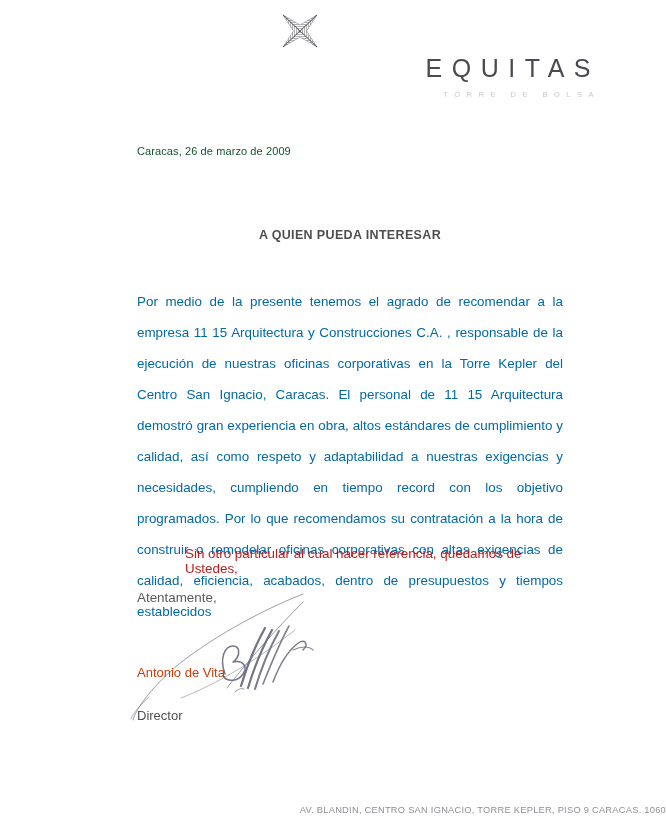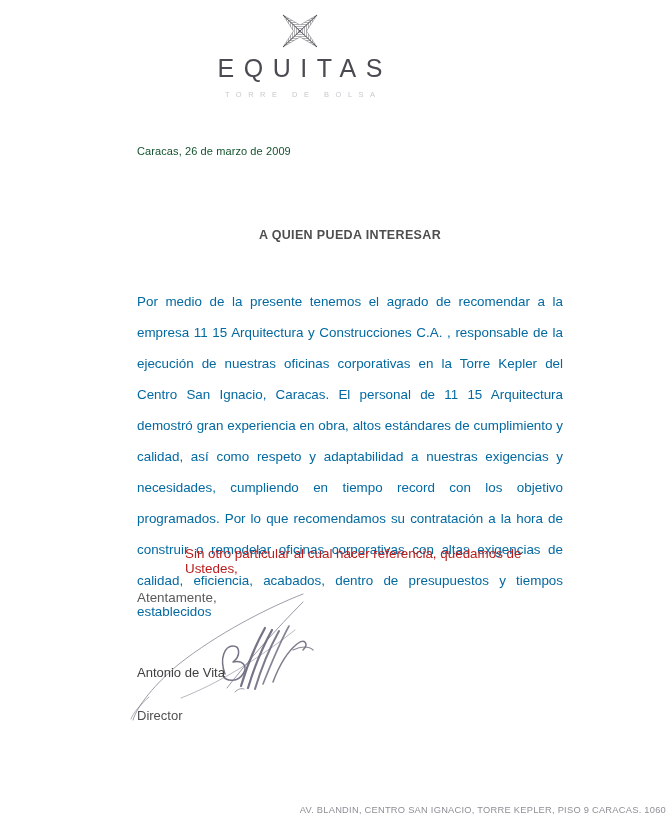--- a/index.html
+++ b/index.html
@@ -22,21 +22,21 @@
     height: 839px;
     background: #ffffff;
   }
 
   
   .letterhead {
     position: absolute;
     top: 14px;
     left: 0;
     width: 600px;
-    text-align: center;
+    text-align: right;
   }
   .logo-mark {
     display: block;
     margin: 0 auto;
     width: 40px;
     height: 34px;
   }
   .brand-name {
     margin-top: 7px;
     font-size: 25px;
@@ -125,21 +125,21 @@
     width: 300px;
     height: 140px;
     pointer-events: none;
   }
 
   .signer-name {
     position: absolute;
     top: 665px;
     left: 0;
     font-size: 13px;
-    color: #404040;
+    color: #c2410c;
     line-height: 15px;
     text-align: center;
   }
   .signer-title {
     position: absolute;
     top: 680px;
     left: 0;
     font-size: 13px;
     color: #4f4f4f;
     line-height: 15px;

